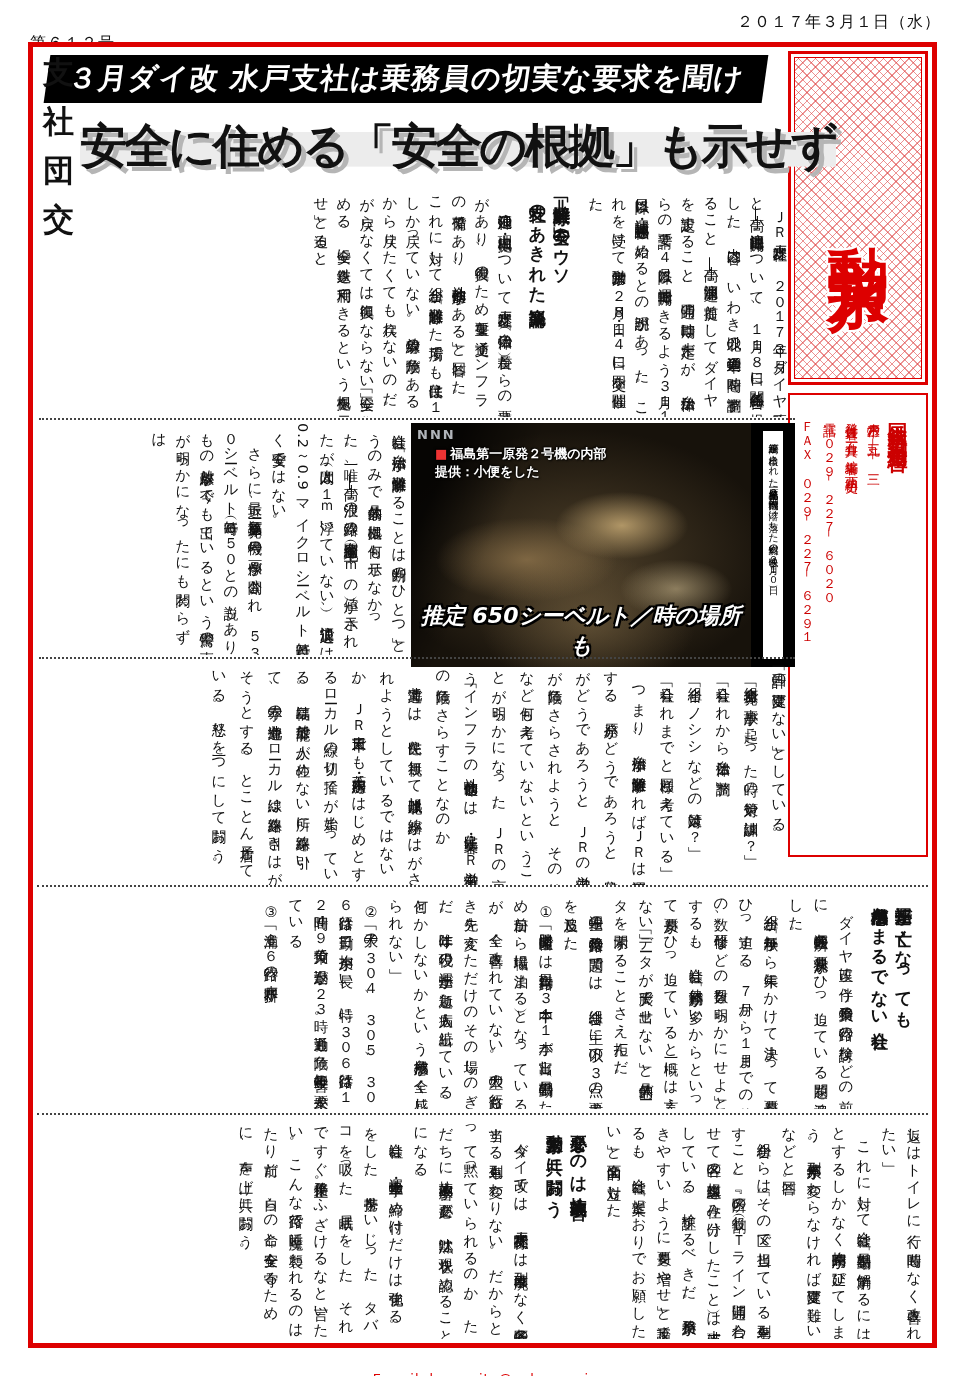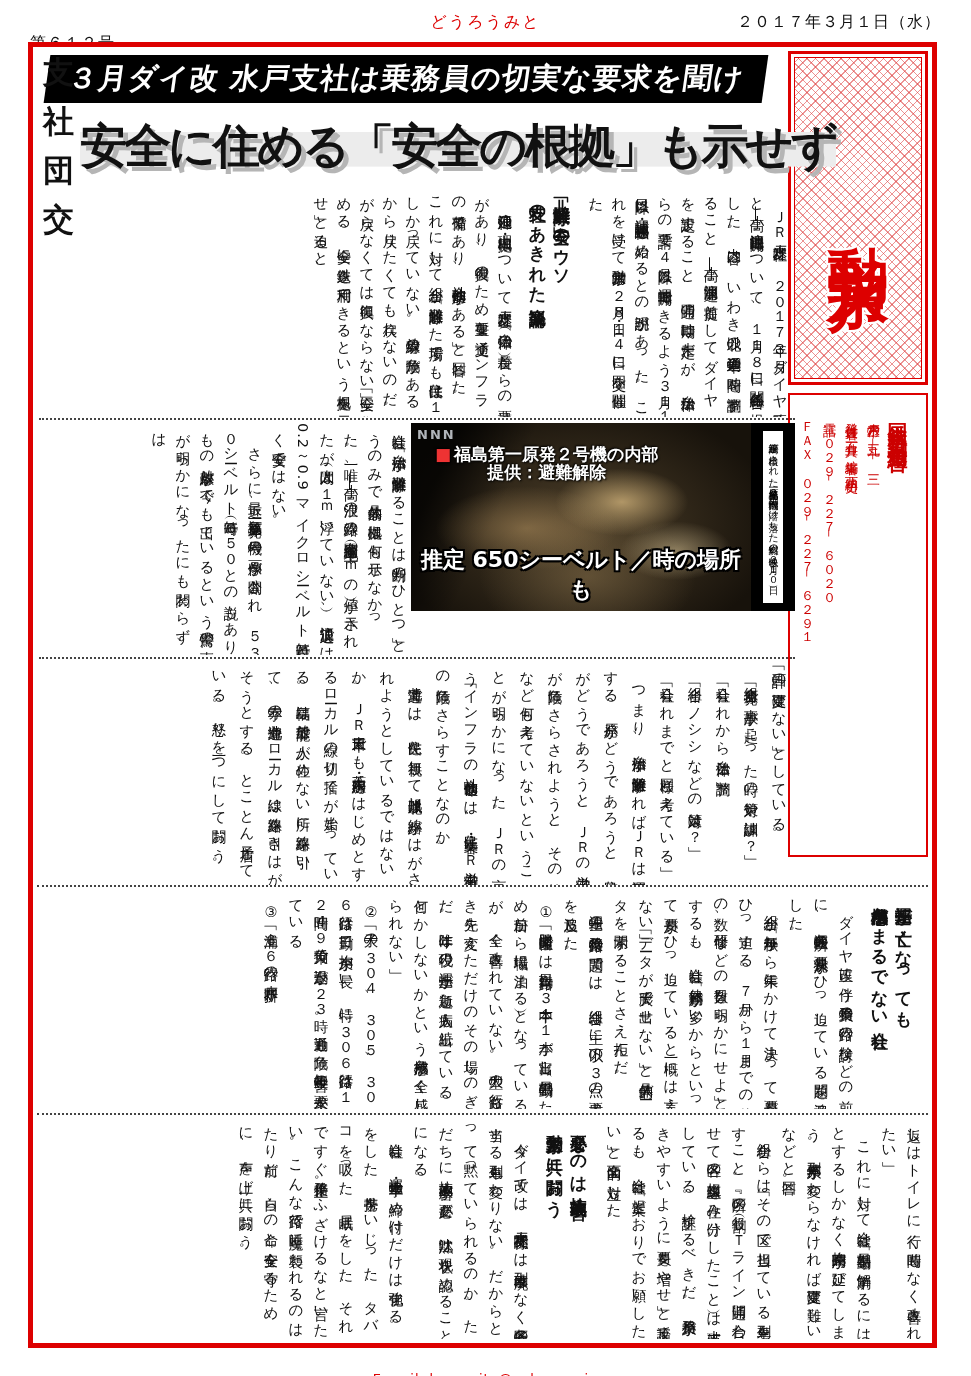--- a/index.html
+++ b/index.html
@@ -56,49 +56,48 @@
   .s3{position:absolute;left:8px;top:614px;width:752px;height:224px;line-height:28px;}
   .s4{position:absolute;left:6px;top:842px;width:887px;height:220px;line-height:25px;}
   .s5{position:absolute;left:6px;top:1070px;width:887px;height:222px;line-height:25px;}
   .dotted{position:absolute;border-top:2px dotted #444;height:0;}
   .d1{left:6px;top:371px;width:756px;}
   .d2{left:6px;top:610px;width:756px;}
   .d3{left:4px;top:838px;width:891px;}
   .d4{left:4px;top:1066px;width:891px;}
 
   
-  .photo{width:384px;height:188px;background:#000;display:flex;box-sizing:border-box;}
+  .photo{width:384px;height:244px;background:#000;display:flex;box-sizing:border-box;}
   .photo-img{flex:1;position:relative;overflow:hidden;background:
      radial-gradient(95px 48px at 62% 42%,rgba(205,175,120,.8),transparent 70%),
      radial-gradient(130px 60px at 34% 56%,rgba(160,130,85,.65),transparent 70%),
      radial-gradient(80px 42px at 78% 68%,rgba(215,195,150,.55),transparent 70%),
      radial-gradient(150px 95px at 52% 82%,rgba(130,108,72,.55),transparent 72%),
      linear-gradient(115deg,rgba(0,0,0,.75) 0 12%,transparent 30%),
      radial-gradient(230px 150px at 50% 55%,#4d3f29,#17120b 85%);}
   .nnn{position:absolute;left:6px;top:4px;color:#cfd4da;font-size:13px;font-weight:bold;letter-spacing:2px;opacity:.85;}
-  .pcred{position:absolute;left:24px;top:22px;color:#fff;font-size:17px;font-weight:bold;line-height:18px;
-         text-shadow:1px 1px 2px #000,-1px -1px 2px #000;text-align:center;}
+  .pcred{position:absolute;left:24px;top:22px;color:#fff;font-size:13px;font-weight:bold;line-height:18px;
+         text-shadow:1px 1px 2px #000,-1px -1px 2px #000;}
   .pcred .bullet{color:#e33;margin-right:3px;}
   .pcap{position:absolute;left:0;right:0;bottom:6px;text-align:center;color:#fff;font-size:22px;font-weight:900;
-        letter-spacing:0;text-shadow:2px 2px 0 #000,-2px -2px 0 #000,2px -2px 0 #000,-2px 2px 0 #000,0 2px 0 #000,0 -2px 0 #000;}
+        letter-spacing:0;text-shadow:2px 2px 0 #000,-2px -2px 0 #000,2px -2px 0 #000,-2px 2px 0 #000,0 2px 0 #000,0 -2px 0 #000;font-style:italic;}
   .pcapside{width:44px;background:#000;display:flex;align-items:center;justify-content:center;}
   .pcapbox{box-sizing:border-box;background:#fff;border:1px solid #000;height:calc(100% - 14px);
            writing-mode:vertical-rl;font-size:10px;line-height:14px;color:#000;padding:5px 3px;letter-spacing:0;}
 
   
   .mail{position:absolute;left:0;right:0;top:1352px;text-align:center;color:#d00;font-size:13px;letter-spacing:1px;margin-top:19px;}
 </style>
 </head>
 <body>
 
 <div id="page">
 
   <div class="pghead">
     <span class="issue">第６１２号</span>
-    <span class="ttl">どうろうみと</span>
     <span class="date">２０１７年３月１日（水）</span>
   </div>
 
   <div class="frame">
 
     <div class="rail">
       <div class="mastbox">
         <div class="inner">
           <div class="masttext">動労水戸</div>
         </div>
@@ -134,21 +133,21 @@
     <div class="s2wrap">
       <div class="vtext s2">
         <p class="noind">会社は「自治体が避難解除することは判断のひとつ」と言うのみで具体的な根拠は何も示せなかった。唯一、小高―浪江の線路の空間線量率（地上１ｍの値）が示されたが（人間は１ｍ浮いていない）、浪江近辺では0.2～0.9マイクロシーベルト毎時と全く安全ではない。</p>
         <p>さらに最近、福島第一原発２号機の画像が公開され、５３０シーベルト毎時（６５０との説もあり）もの放射線が今でも出ているという驚愕の事実が明らかになったにも関わらず、会社は</p>
       </div>
       <div class="photo">
         <div class="photo-img">
           <div class="nnn">NNN</div>
           <div class="pcred">
             <span class="bullet">■</span><span>福島第一原発２号機の内部</span><br>
-            <span>提供：避難解除</span>
+            <span>提供：小便をした</span>
           </div>
           <div class="pcap">推定 650シーベルト／時の場所も</div>
         </div>
         <div class="pcapside">
           <div class="pcapbox">高線量が検出された福島第一原発２号機内部の溶け落ちた燃料の映像（２月１０日）</div>
         </div>
       </div>
     </div>
     <div class="dotted d2"></div>
 

